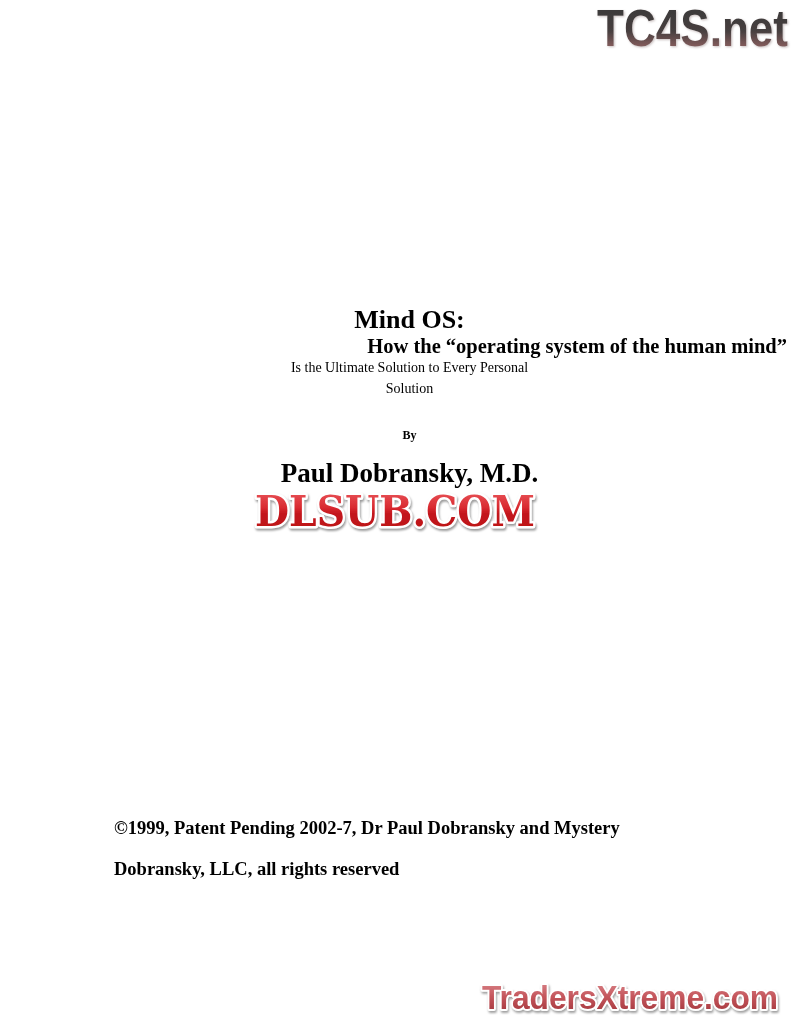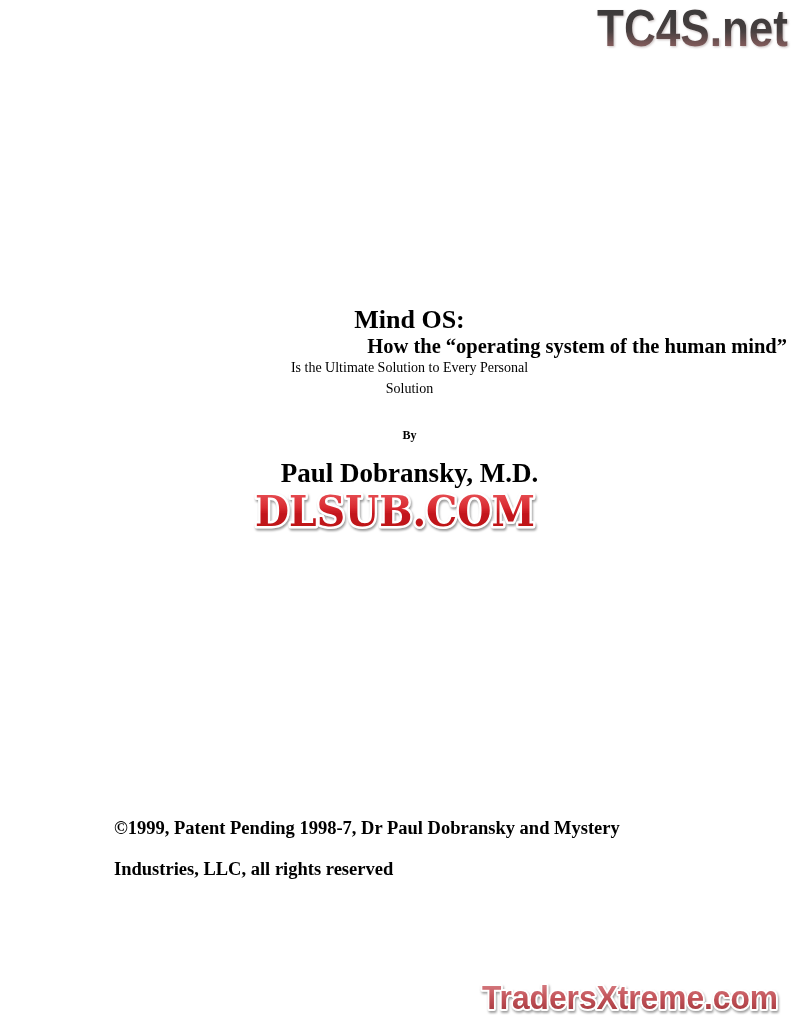--- a/index.html
+++ b/index.html
@@ -150,22 +150,22 @@
         <stop offset="1" stop-color="#bb1016"></stop>
       </linearGradient>
       <filter id="dlsubShadow" x="-15%" y="-25%" width="130%" height="160%">
         <feDropShadow dx="1" dy="2" stdDeviation="1.2" flood-color="#9a9a9a"></feDropShadow>
       </filter>
     </defs>
     <text x="152" y="40" text-anchor="middle" font-family="DejaVu Serif, serif" font-size="42" textLength="280" lengthAdjust="spacingAndGlyphs" paint-order="stroke fill" stroke-linejoin="round" stroke-width="5" fill="url(#dlsubGrad)" filter="url(#dlsubShadow)" stroke="#ffffff">DLSUB.COM</text>
   </svg>
 
   <div class="copyright-block">
-    <p>©1999, Patent Pending 1998-7, Dr Paul Dobransky and Mystery</p>
-    <p>Industries, LLC, all rights reserved</p>
+    <p>©1999, Patent Pending 2002-7, Dr Paul Dobransky and Mystery</p>
+    <p>Dobransky, LLC, all rights reserved</p>
   </div>
 
 
   <svg class="traders-logo" viewBox="0 0 320 50" xmlns="http://www.w3.org/2000/svg">
     <defs>
       <linearGradient id="tradersGrad" x1="0" y1="0" x2="0" y2="1">
         <stop offset="0" stop-color="#dd8d92"></stop>
         <stop offset="0.5" stop-color="#c4555b"></stop>
         <stop offset="1" stop-color="#9e3238"></stop>
       </linearGradient>

